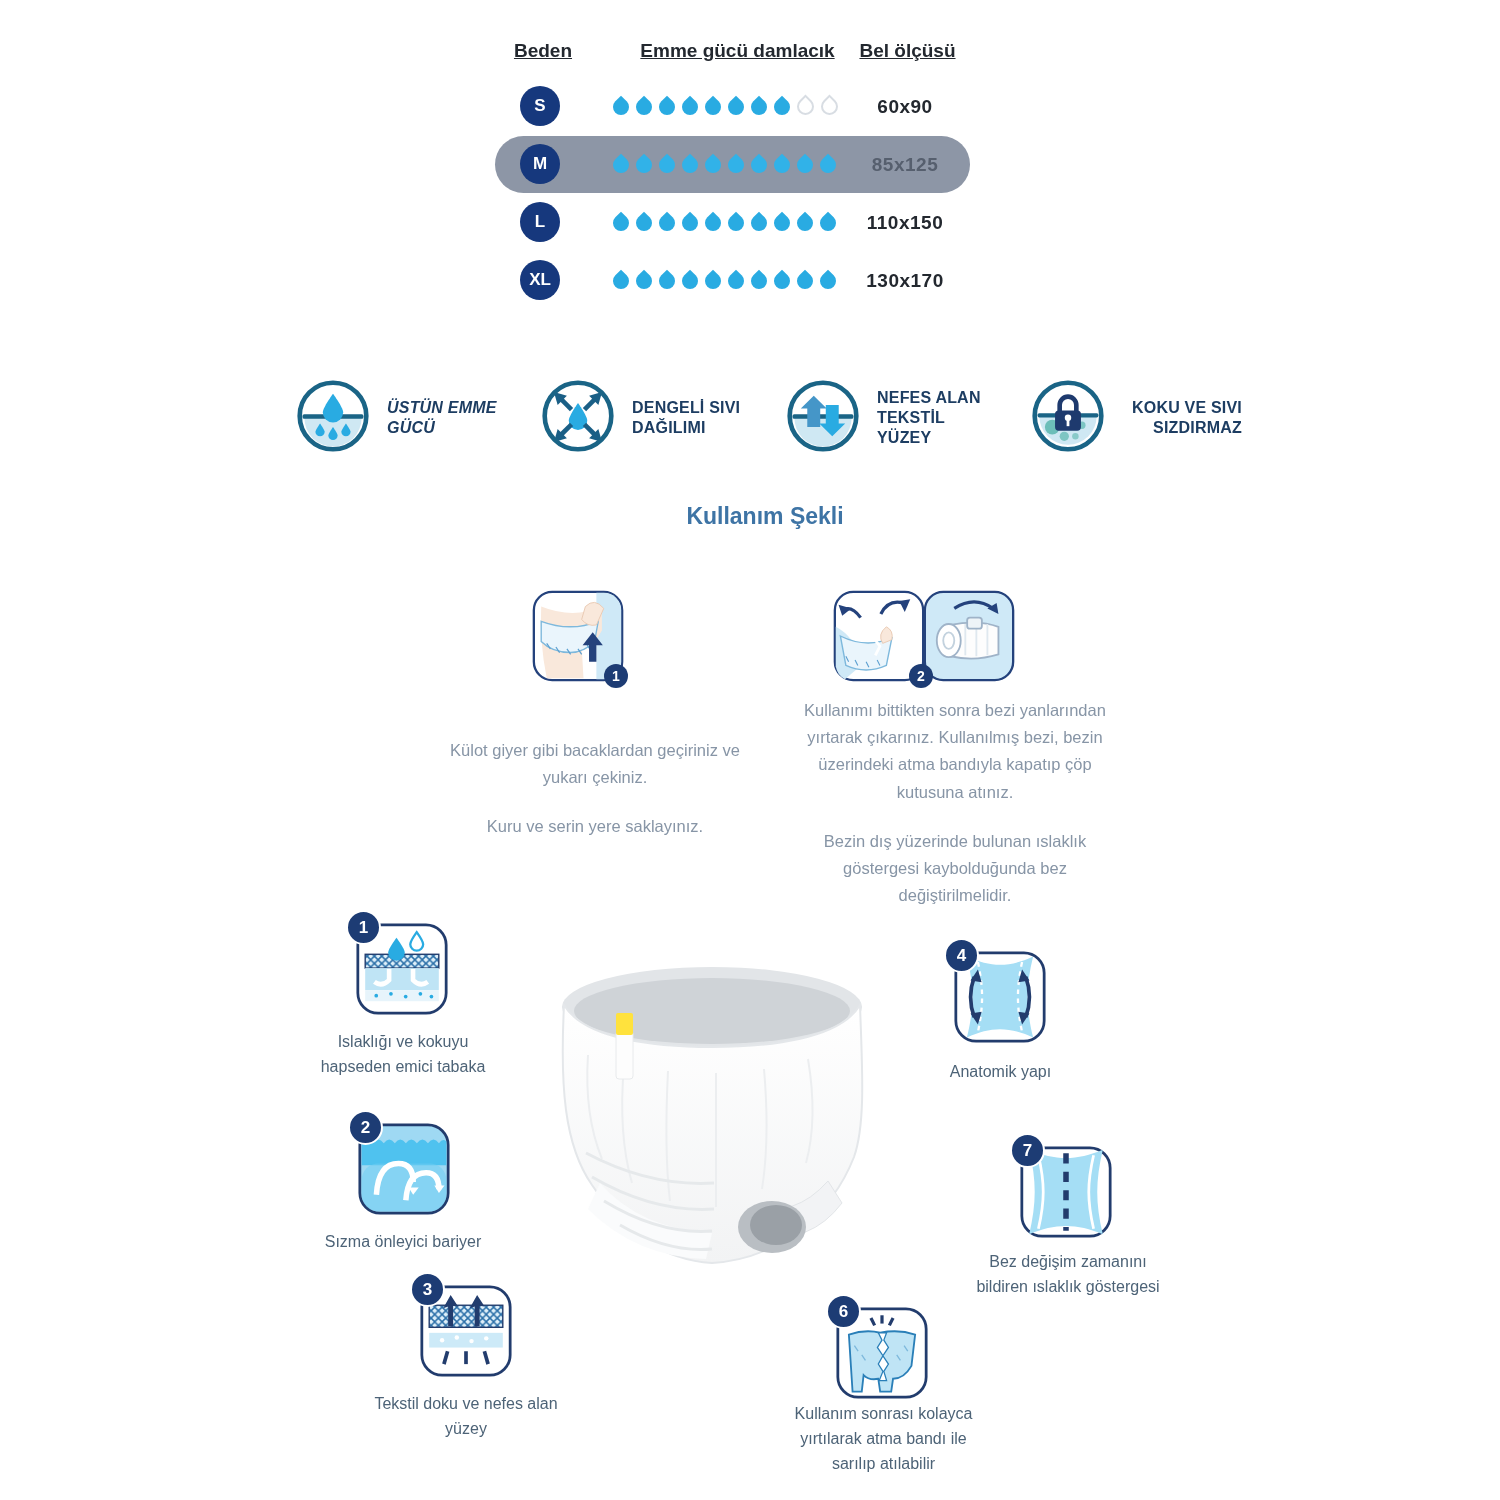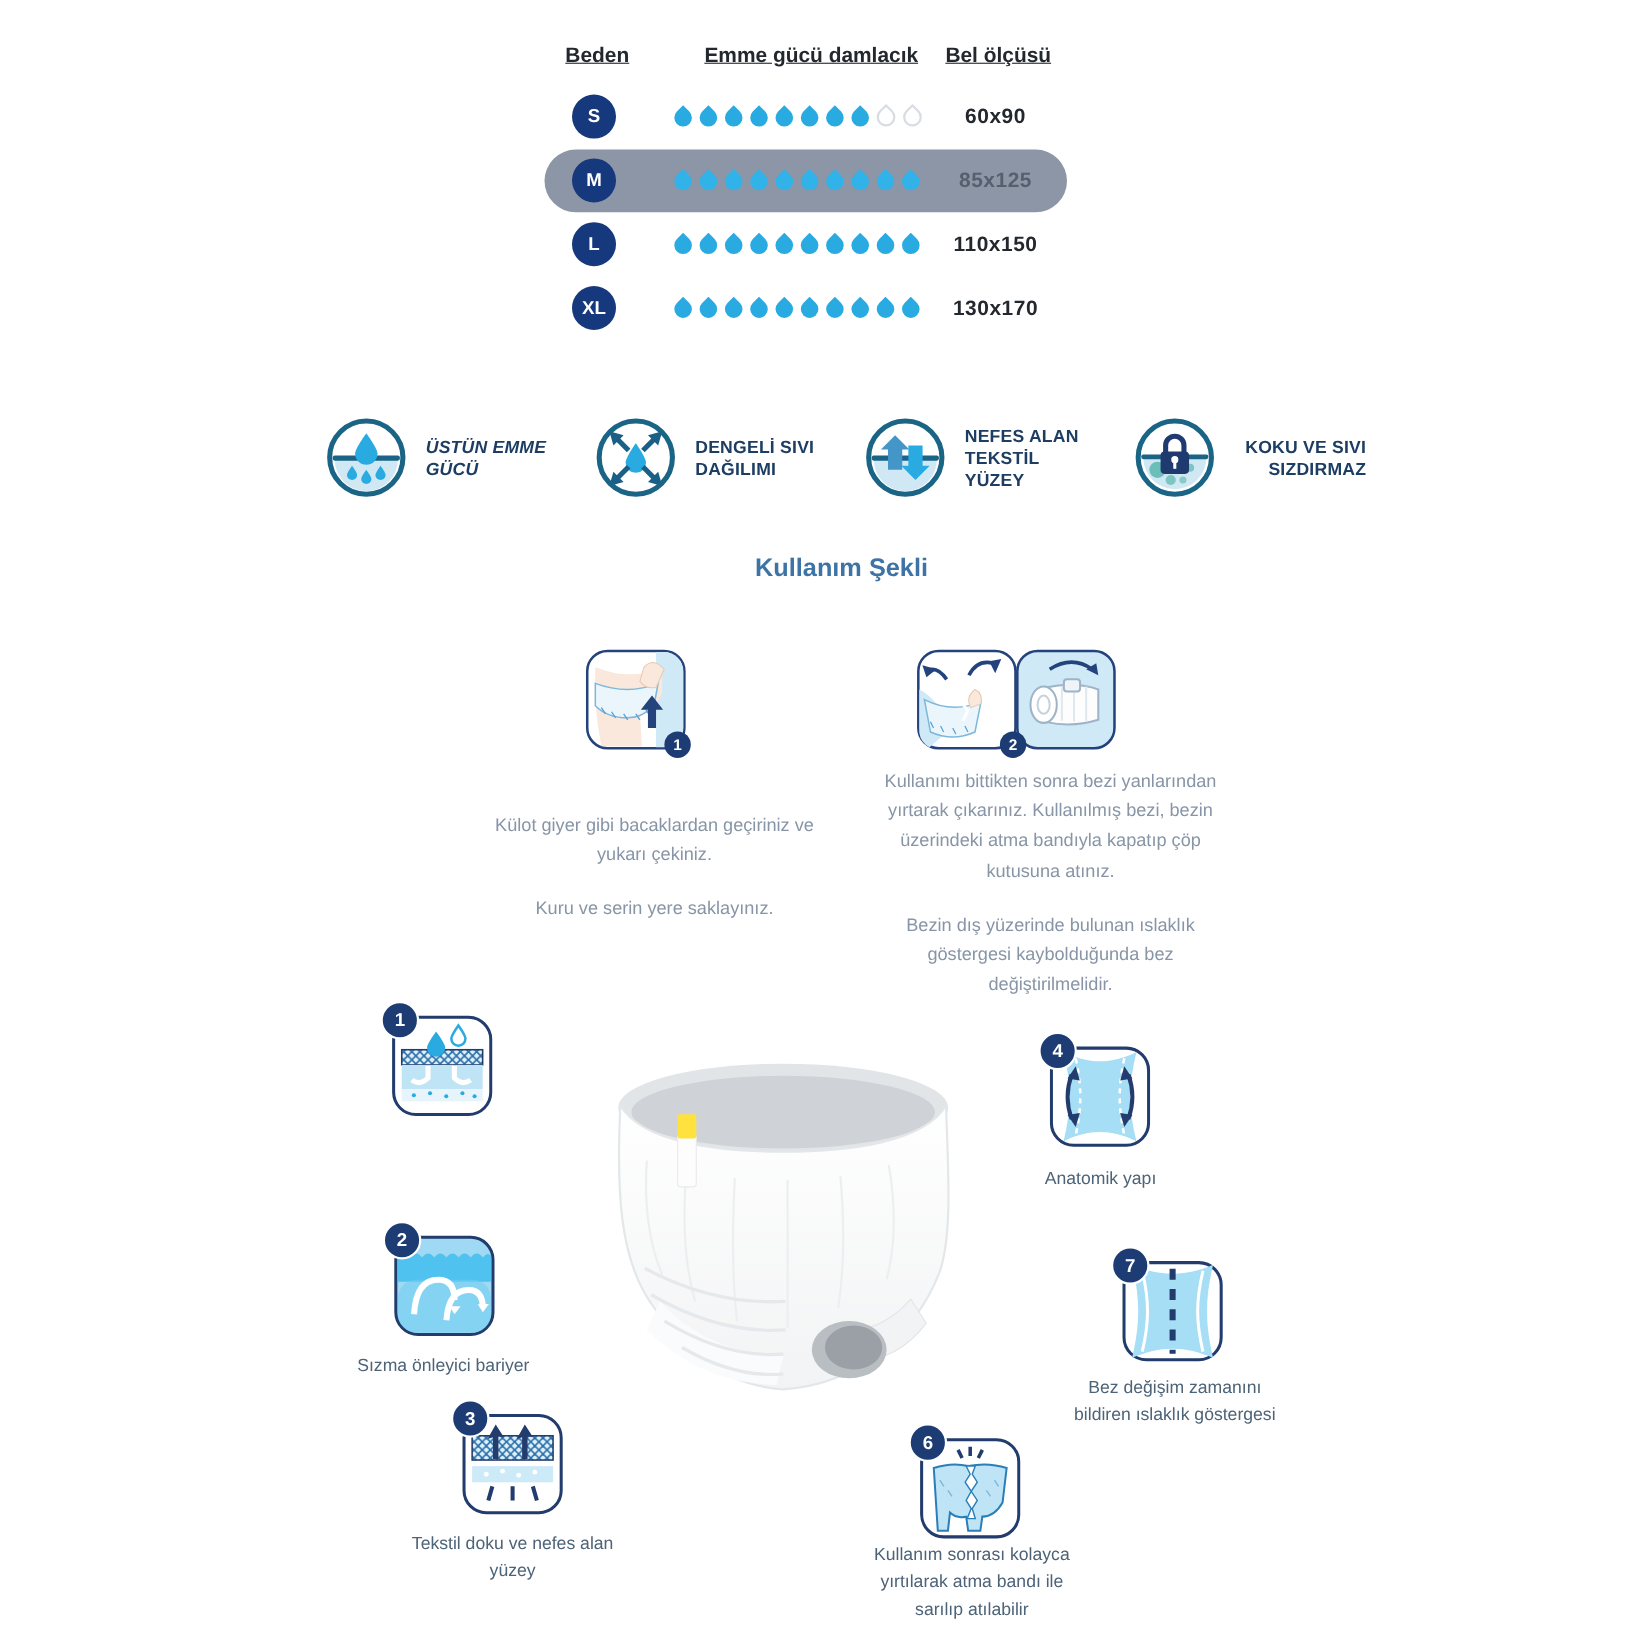--- a/index.html
+++ b/index.html
@@ -304,20 +304,21 @@
       <circle cx="54" cy="80" r="2" fill="#29abe2"></circle>
         <circle cx="70" cy="77" r="2" fill="#29abe2"></circle>
       <circle cx="82" cy="80" r="2" fill="#29abe2"></circle>
       <path d="M36,50 v12 q-8,8 -16,2" fill="none" stroke="#fff" stroke-width="5"></path>
       <path d="M62,50 v12 q8,8 16,2" fill="none" stroke="#fff" stroke-width="5"></path>
       <path d="M44,16 C44,16 35,28 35,32 a9,9 0 0 0 18,0 C53,28 44,16 44,16 Z" fill="#29abe2"></path>
       <path d="M66,10 C66,10 59,20 59,23 a7,7 0 0 0 14,0 C73,20 66,10 66,10 Z" fill="#fff" stroke="#29abe2" stroke-width="2.5"></path>
     </svg>
     <div class="fbadge">1</div>
   </div>
+  <div class="caption" style="left:305px;top:1030px;width:196px;">Islaklığı ve kokuyu hapseden emici tabaka</div>
 
   <div class="fbox" style="left:358px;top:1122px;">
     <svg width="92" height="94" viewBox="0 0 100 100">
       <rect x="2" y="2" width="96" height="96" rx="22" fill="#9fd9f3" stroke="#223c6d" stroke-width="3"></rect>
       <path d="M4,22 q6,-8 12,0 q6,-8 12,0 q6,-8 12,0 q6,-8 12,0 q6,-8 12,0 q6,-8 12,0 q6,-8 12,0 q4,-6 8,-2 v26 h-92 Z" fill="#4fc2ef"></path>
       <rect x="4" y="44" width="92" height="52" rx="18" fill="#6fcdf2" opacity="0.55"></rect>
       <path d="M20,78 q2,-34 24,-34 q16,0 16,20" fill="none" stroke="#fff" stroke-width="6"></path>
       <path d="M55,70 l5,8 l6,-8 Z" fill="#fff"></path>
       <path d="M52,84 q2,-30 22,-30 q14,0 14,18" fill="none" stroke="#fff" stroke-width="6"></path>
       <path d="M83,68 l5,8 l6,-8 Z" fill="#fff"></path>

